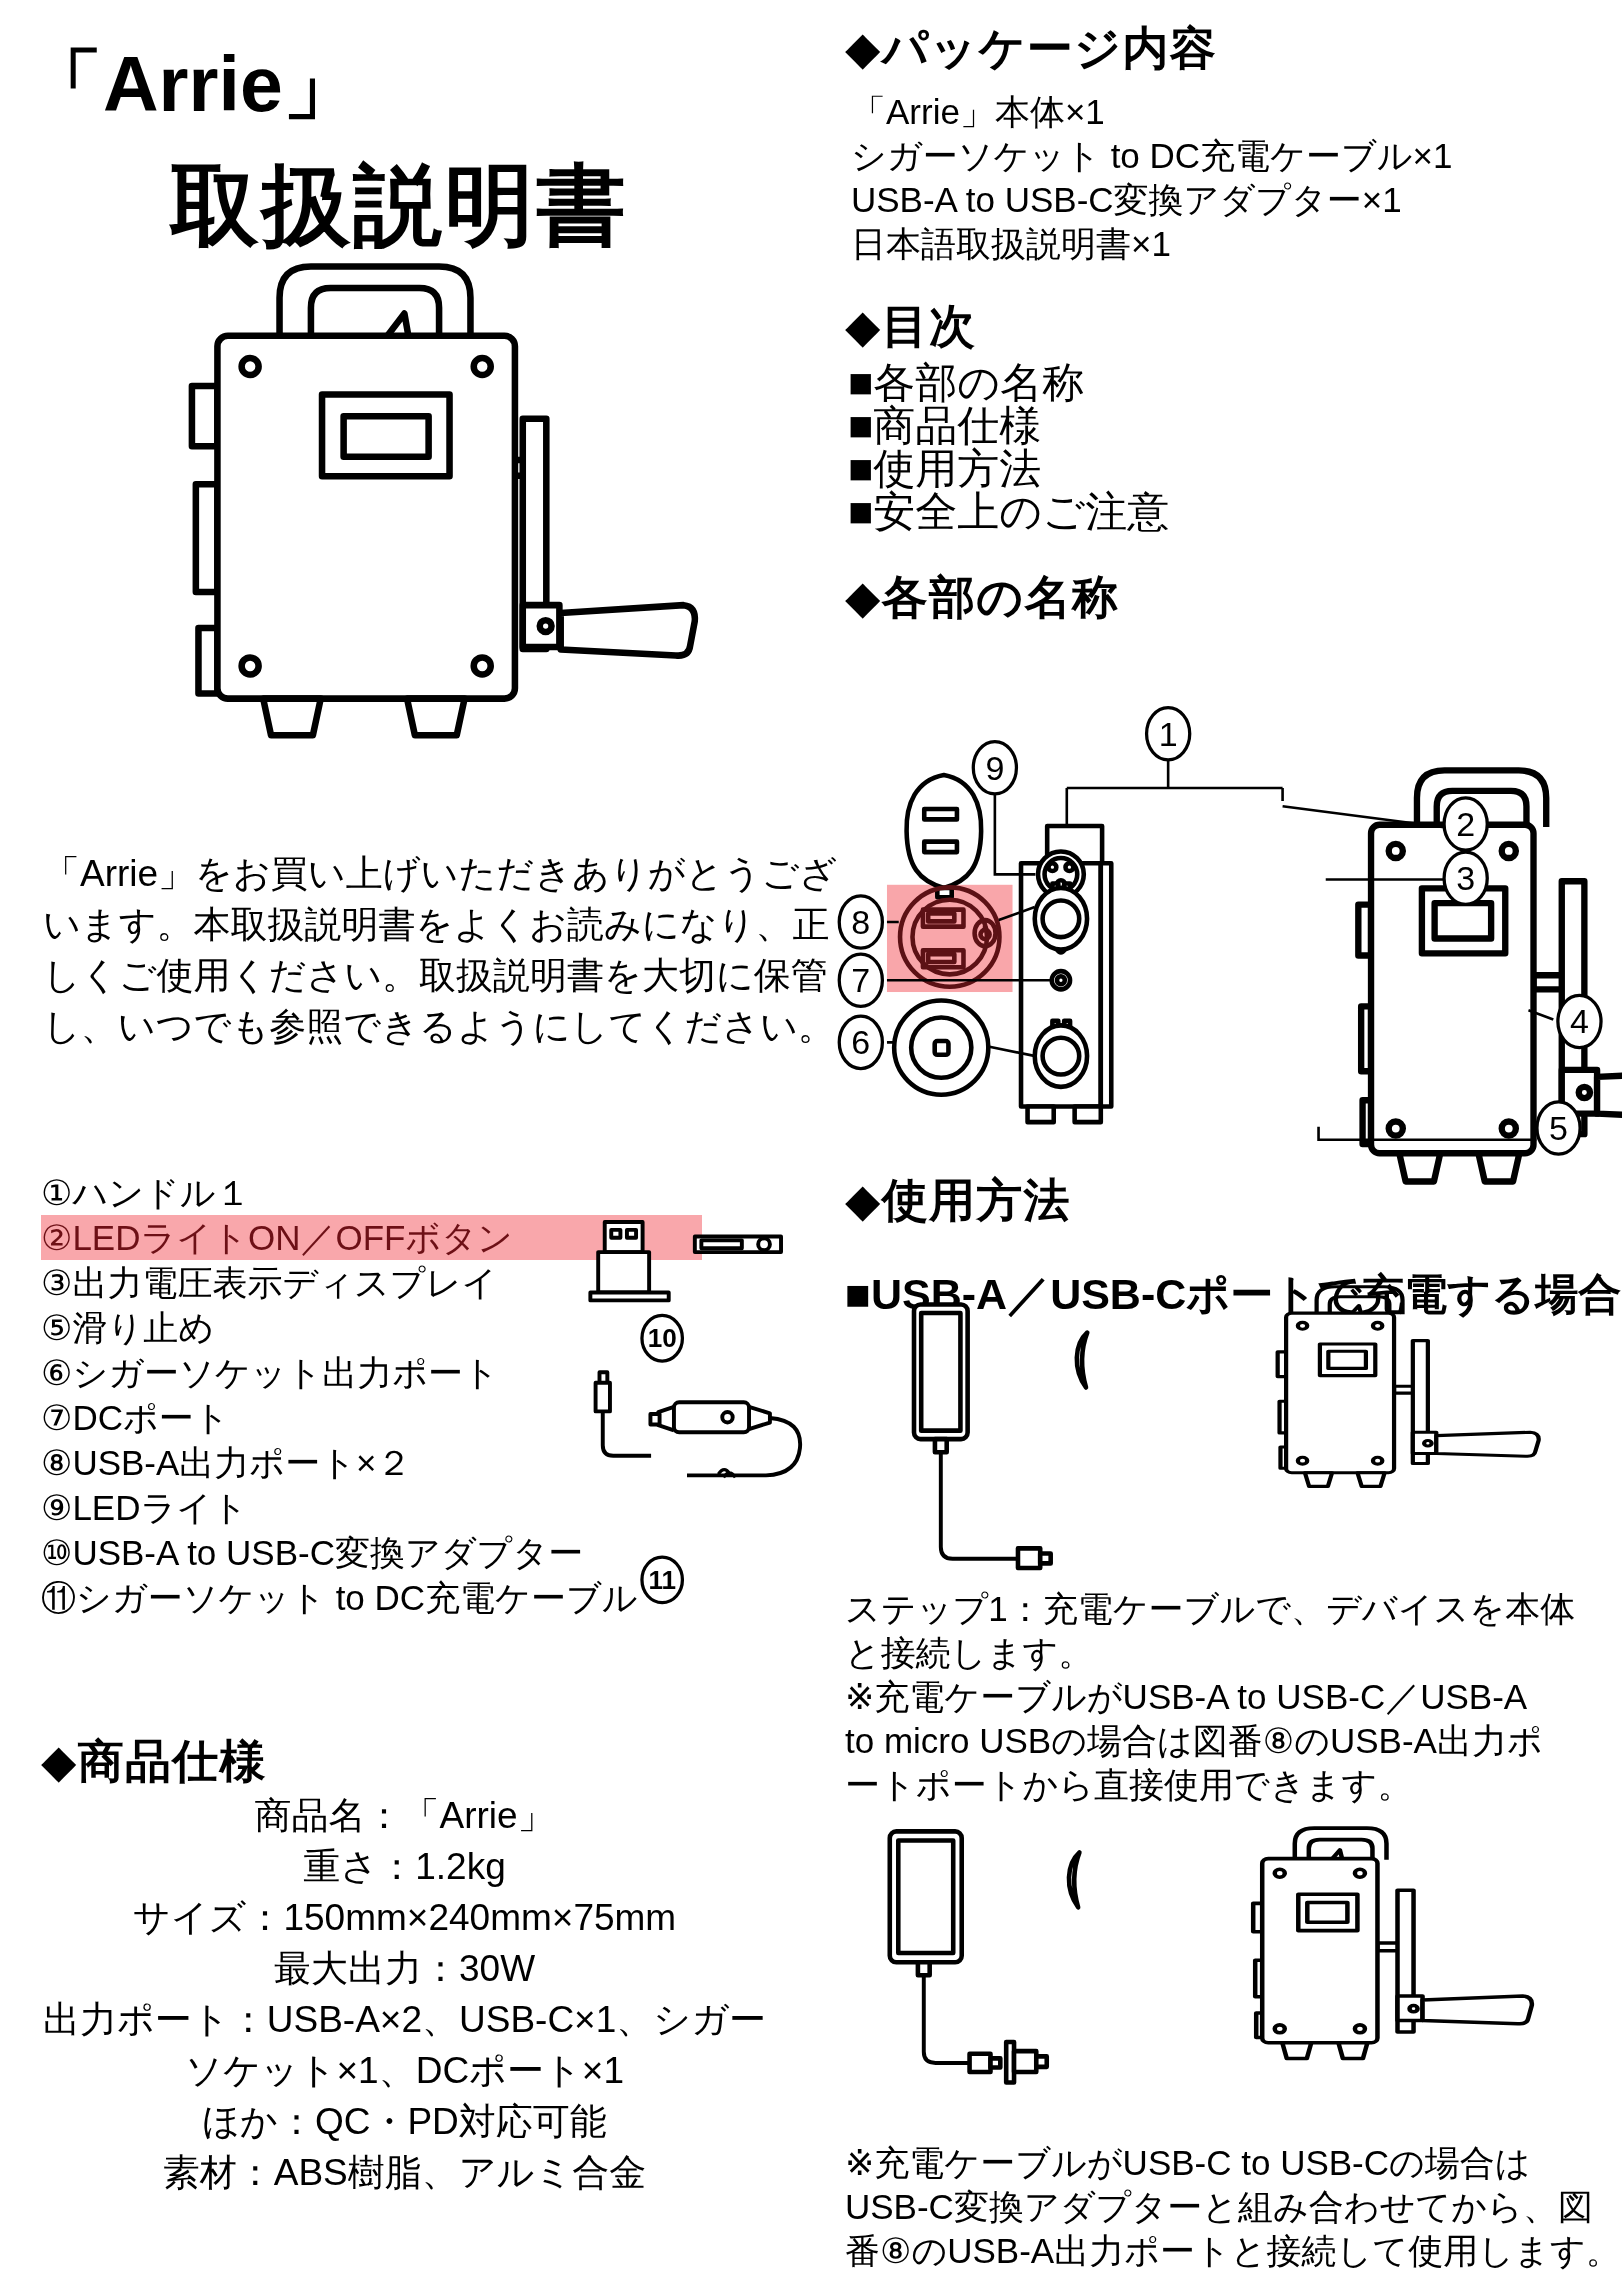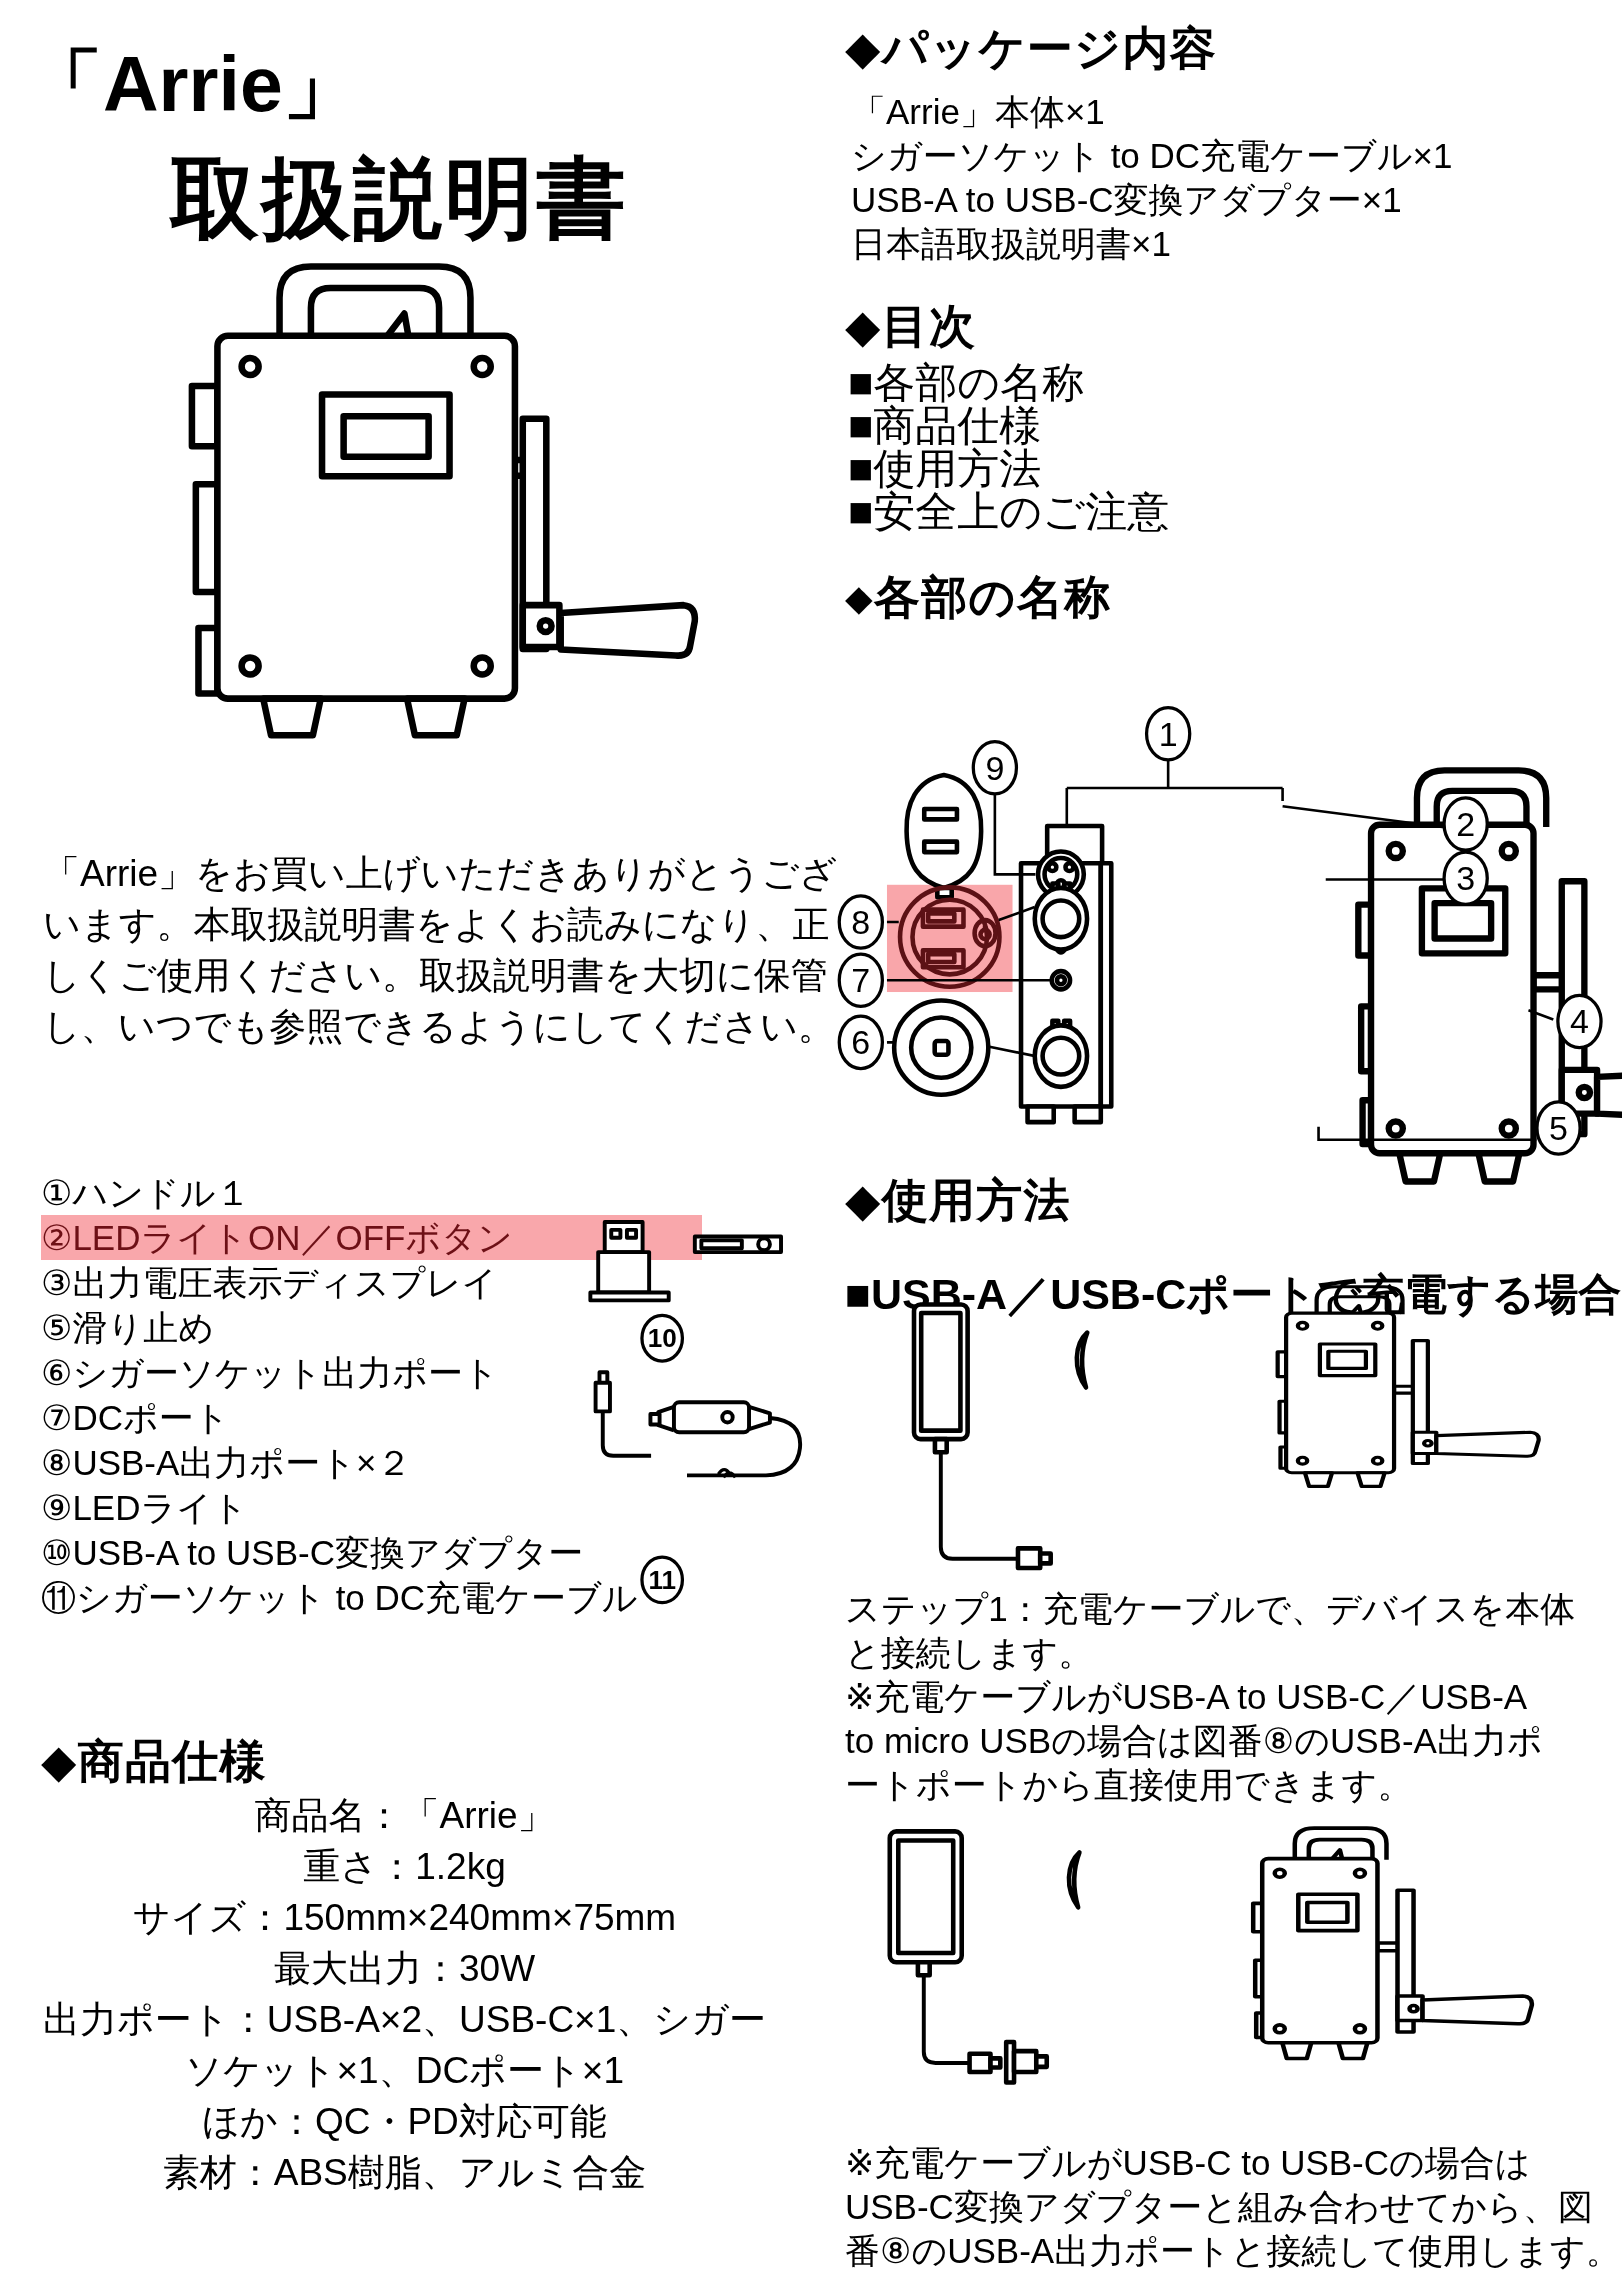--- a/index.html
+++ b/index.html
@@ -19,21 +19,21 @@
   .sub{font-size:43px;font-weight:700;white-space:nowrap;margin-top:32px;}
   svg{display:block;overflow:visible;}
   svg text{font-family:"Liberation Sans","DejaVu Sans",sans-serif;}
 </style>
 </head>
 <body>
 
 <div class="page">
 
   <div class="abs t1" style="left:26px;top:34px;width:746px;">「Arrie」</div>
-  <div class="abs t2" style="left:26px;top:139px;width:746px;text-align:center;">取扱説明書</div>
+  <div class="abs t2" style="left:26px;top:146px;width:746px;text-align:center;">取扱説明書</div>
 
   <svg class="abs" style="left:188px;top:265px;" width="510" height="507" viewBox="0 0 780 775">
     <g fill="#fff" stroke="#000" stroke-width="10" stroke-linejoin="round">
       <path d="M140,108 v-58 q0,-48 48,-48 h196 q48,0 48,48 v58" fill="none"></path>
       <path d="M188,108 v-43 q0,-30 30,-30 h136 q30,0 30,30 v43" fill="none"></path>
       <path d="M305,108 l26,-34 l6,34" fill="none"></path>
       <rect x="6" y="185" width="39" height="92"></rect>
       <rect x="12" y="335" width="33" height="165"></rect>
       <rect x="16" y="555" width="29" height="100"></rect>
       <rect x="498" y="298" width="16" height="24"></rect>
@@ -123,21 +123,21 @@
   </div>
 
   <div class="abs h" style="left:845px;top:296px;">◆目次</div>
   <div class="abs toc" style="left:848px;top:361px;">
     <div>■各部の名称</div>
     <div>■商品仕様</div>
     <div>■使用方法</div>
     <div>■安全上のご注意</div>
   </div>
 
-  <div class="abs h" style="left:845px;top:567px;font-family:Liberation Mono, monospace;">◆各部の名称</div>
+  <div class="abs h" style="left:845px;top:567px;">◆各部の名称</div>
 
   <svg class="abs" style="left:831px;top:703px;" width="792" height="461" viewBox="0 0 1210 705">
     <defs>
       <symbol id="devside" viewBox="0 0 600 620" overflow="visible">
         <g fill="#fff" stroke="#000" stroke-width="9" stroke-linejoin="round">
           <path d="M85,118 v-41 q0,-39 39,-39 h105 q39,0 39,39 v41" fill="none"></path>
           <path d="M113,118 v-29 q0,-22 22,-22 h83 q22,0 22,22 v29" fill="none"></path>
           <path d="M158,118 l17,-25 l5,25" fill="none"></path>
           <rect x="2" y="228" width="18" height="72"></rect>
           <rect x="6" y="372" width="14" height="92"></rect>

